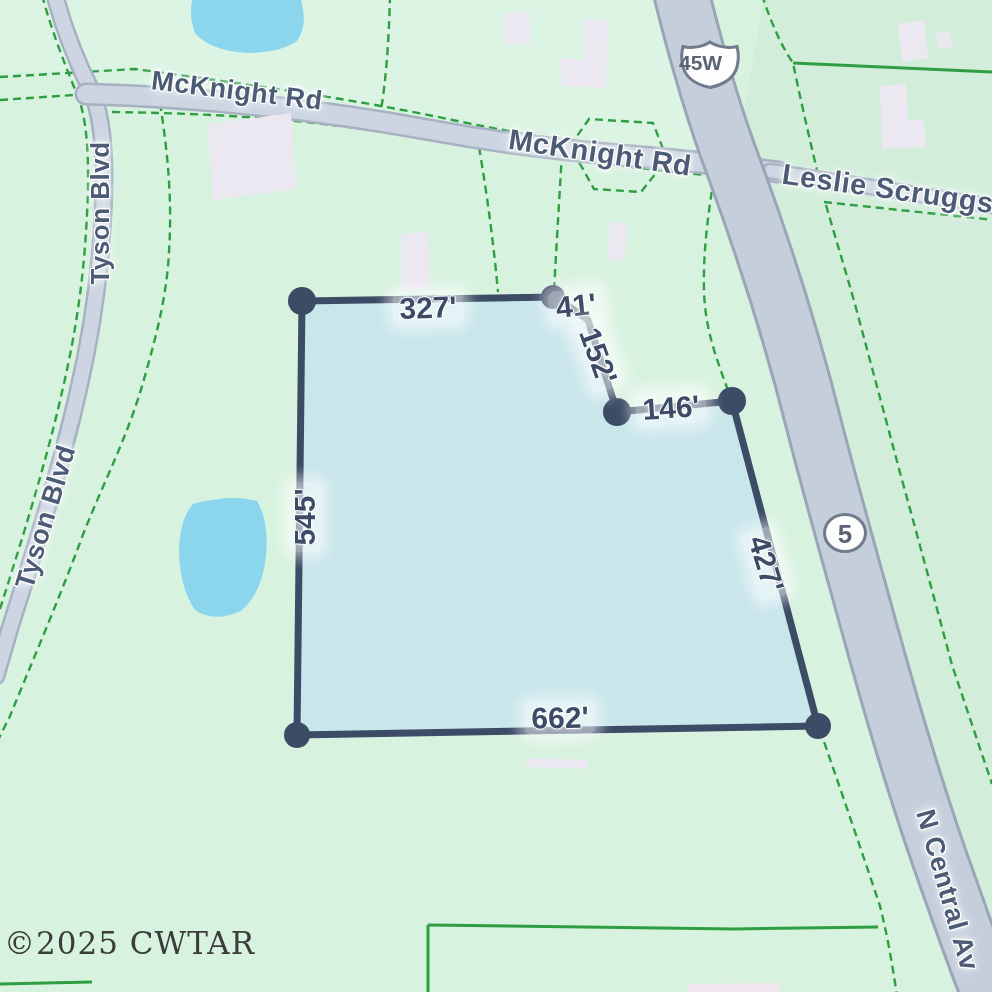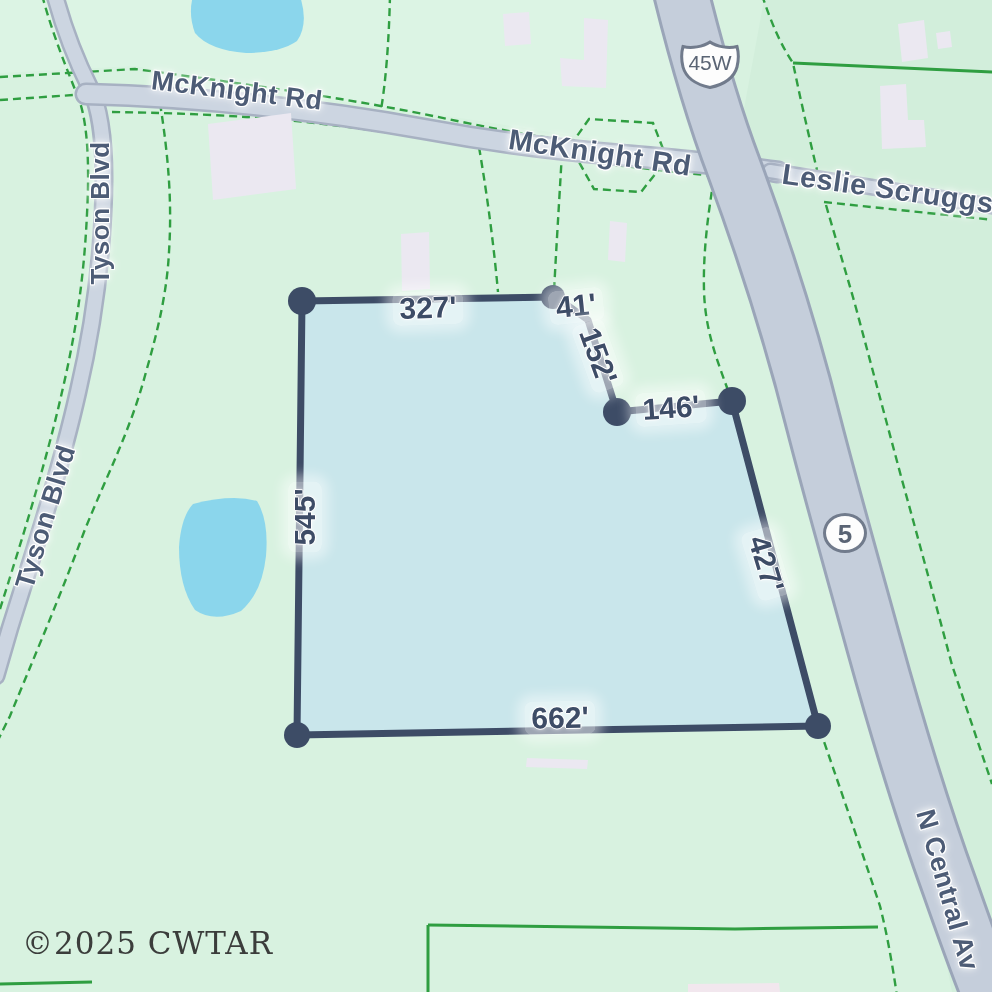--- a/index.html
+++ b/index.html
@@ -36,22 +36,22 @@
     position:absolute;white-space:nowrap;font-weight:700;color:var(--parcel-outline,#3d4c66);
     transform:translate(-50%,-50%) rotate(var(--r,0deg));
     font-size:30px;padding:0 7px;border-radius:8px;
     background:rgba(255,255,255,.5);
     box-shadow:0 0 12px 7px rgba(255,255,255,.45);
     text-shadow:0 1px 0 #fff,0 -1px 0 #fff,1px 0 0 #fff,-1px 0 0 #fff,0 0 5px #fff;
   }
   .shield-us{position:absolute;width:62px;height:50px;transform:translate(-50%,-50%);}
   .shield-us svg{position:absolute;left:0;top:0;}
   .shield-us span{
-    position:absolute;left:0;top:4px;width:100%;text-align:center;
-    font-size:21px;font-weight:400;color:#5a6474;line-height:40px;
+    position:absolute;left:0;top:4px;width:100%;
+    font-size:21px;font-weight:700;color:#5a6474;line-height:40px;
   }
   .shield-state{
     position:absolute;width:44px;height:40px;transform:translate(-50%,-50%);
     background:#fdfdfd;border:3px solid #717b8c;border-radius:50%;
     text-align:center;font-size:26px;font-weight:700;color:#5a6474;line-height:36px;
     box-sizing:border-box;
   }
   .watermark{
     position:absolute;font-family:"DejaVu Serif",serif;font-size:31px;color:#2e2e2e;
     letter-spacing:1px;opacity:.92;white-space:nowrap;
@@ -144,15 +144,15 @@
   <div class="dlabel" style="left:560px;top:718px;--r:-1deg">662'</div>
 
   <div class="shield-us" style="left:710px;top:64px;">
     <svg width="62" height="50" viewBox="0 0 62 50">
       <path d="M31,3 C24,8 12,9.5 4,7.5 C2.5,13 2,20 4,28 C7,39 17,45.5 31,48.5 C45,45.5 55,39 58,28 C60,20 59.5,13 58,7.5 C50,9.5 38,8 31,3 Z" fill="#fdfdfd" stroke="#717b8c" stroke-width="3"></path>
     </svg>
     <span>45W</span>
   </div>
   <div class="shield-state" style="left:845px;top:533px;">5</div>
 
-  <div class="watermark" style="left:22px;top:925px;">©2025 CWTAR</div>
+  <div class="watermark" style="left:4px;top:925px;">©2025 CWTAR</div>
 
 </div>
 
 </body></html>

